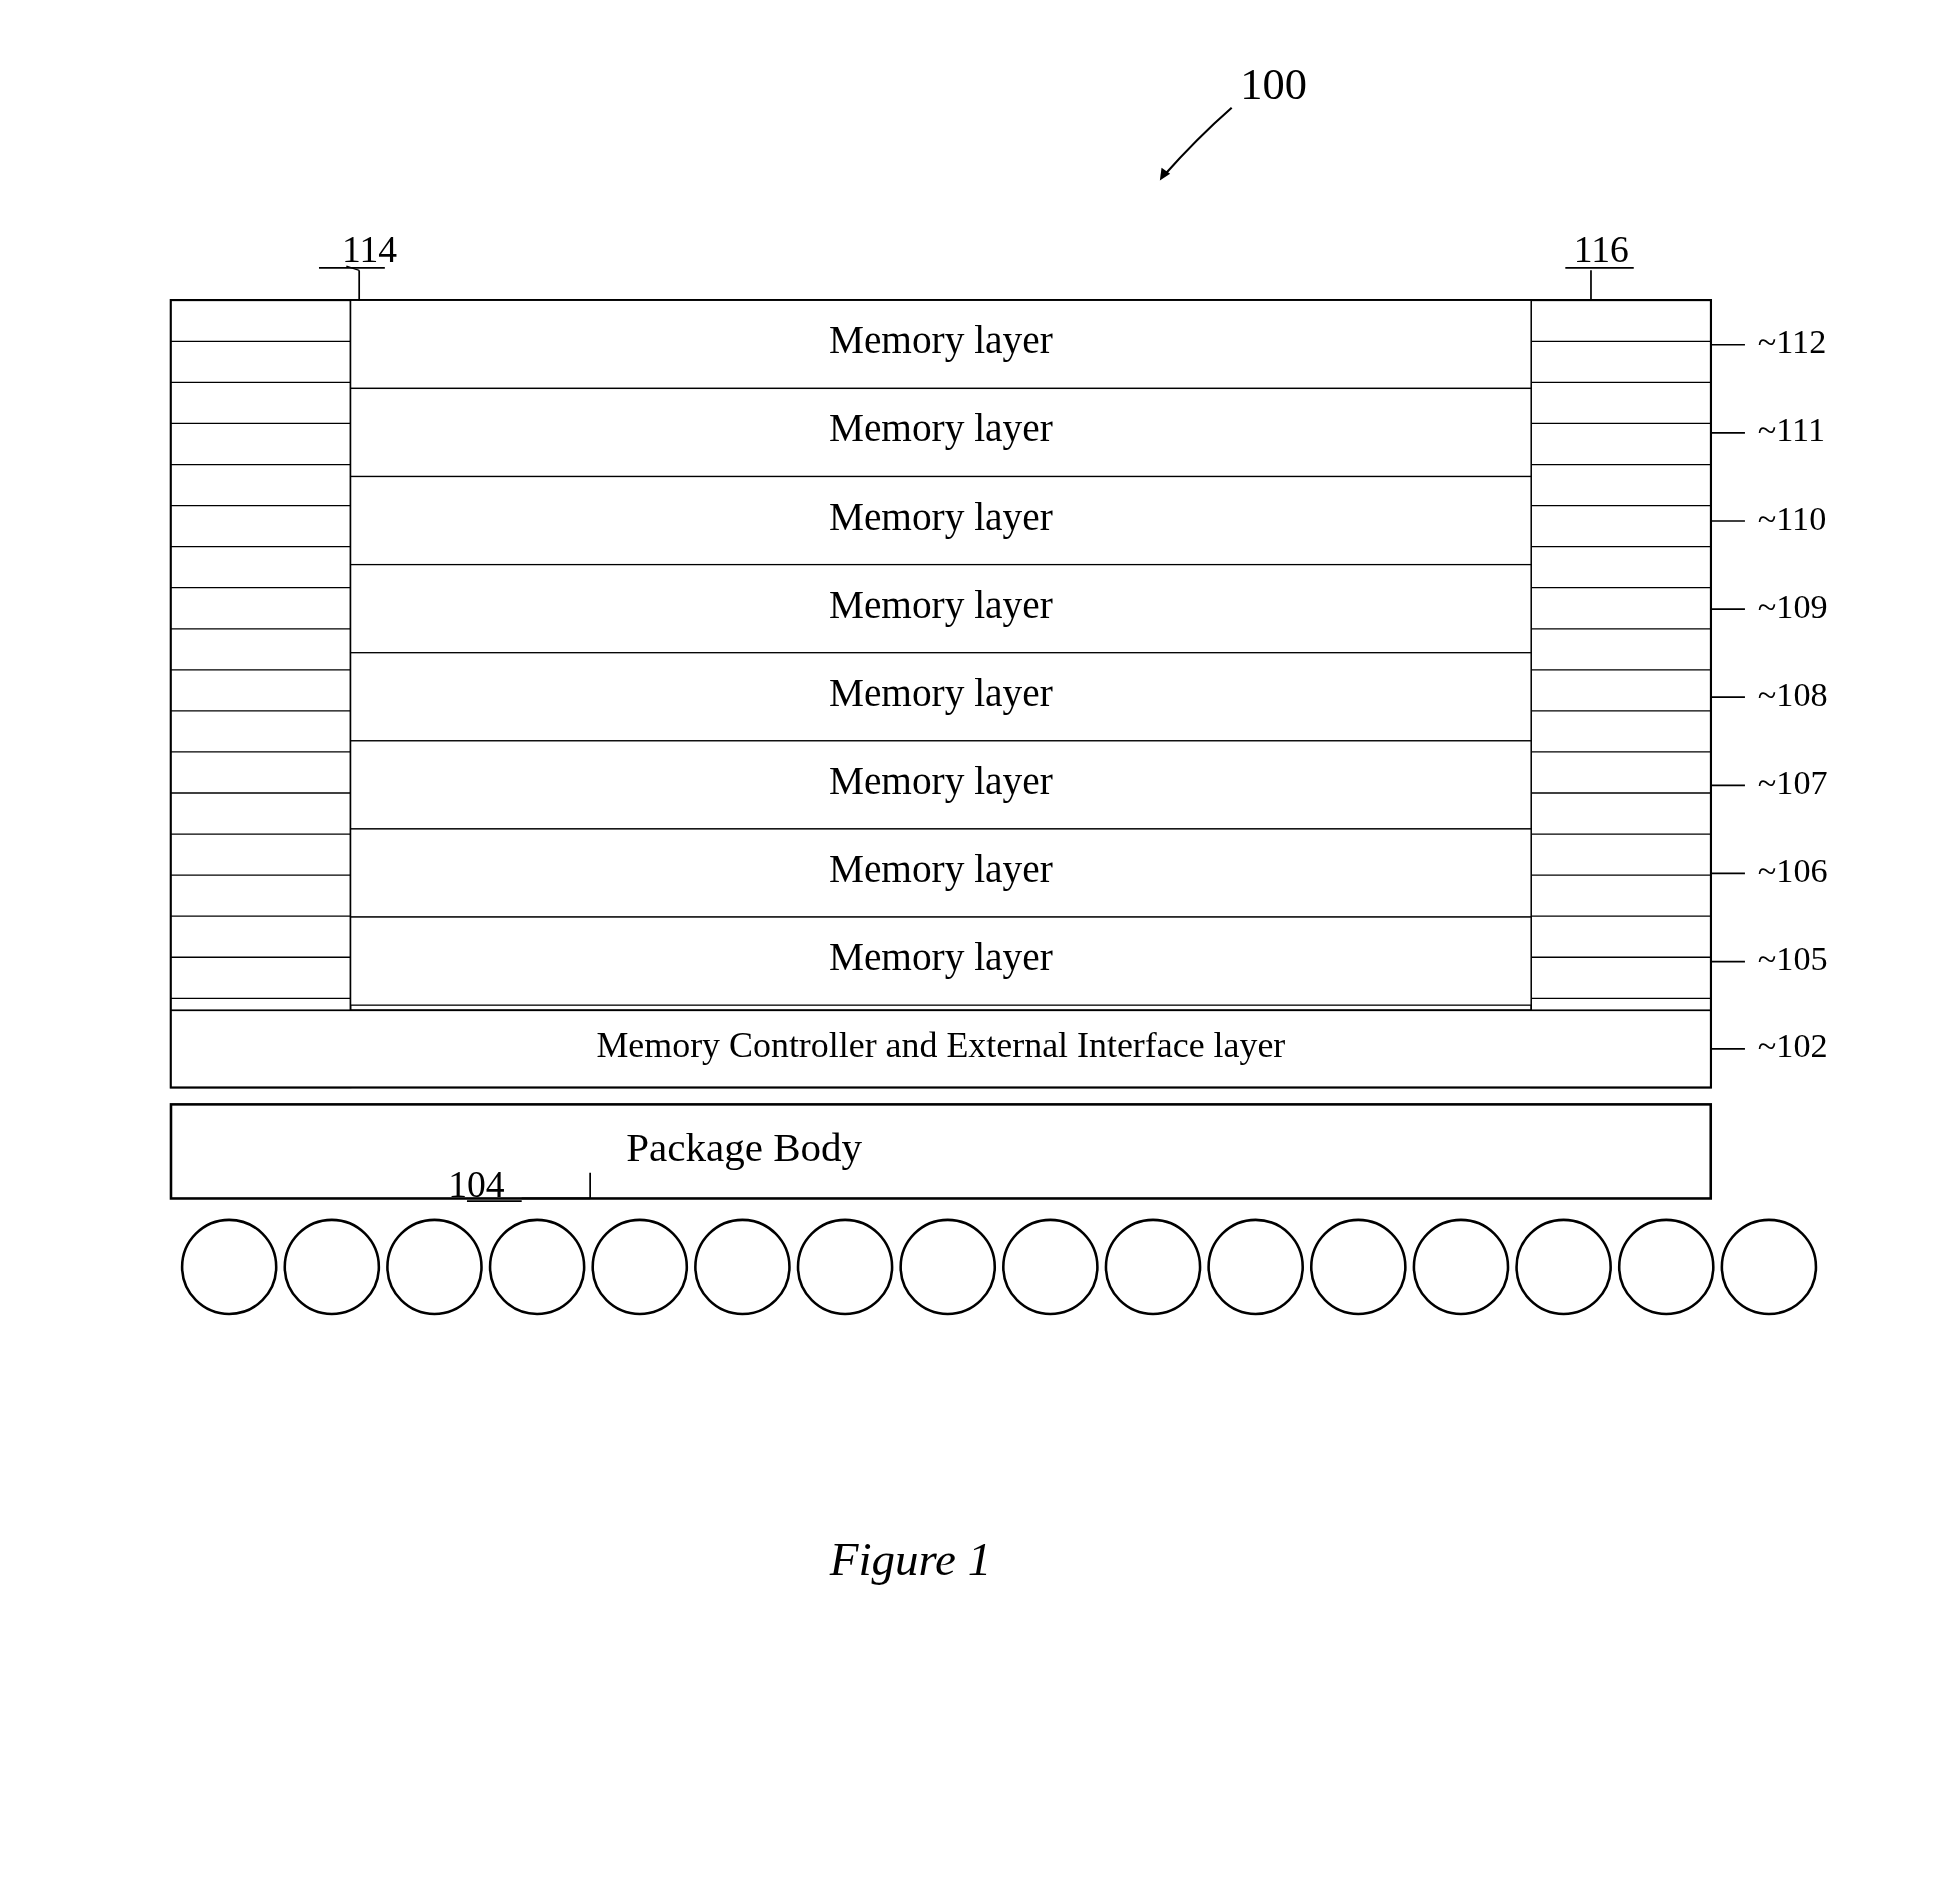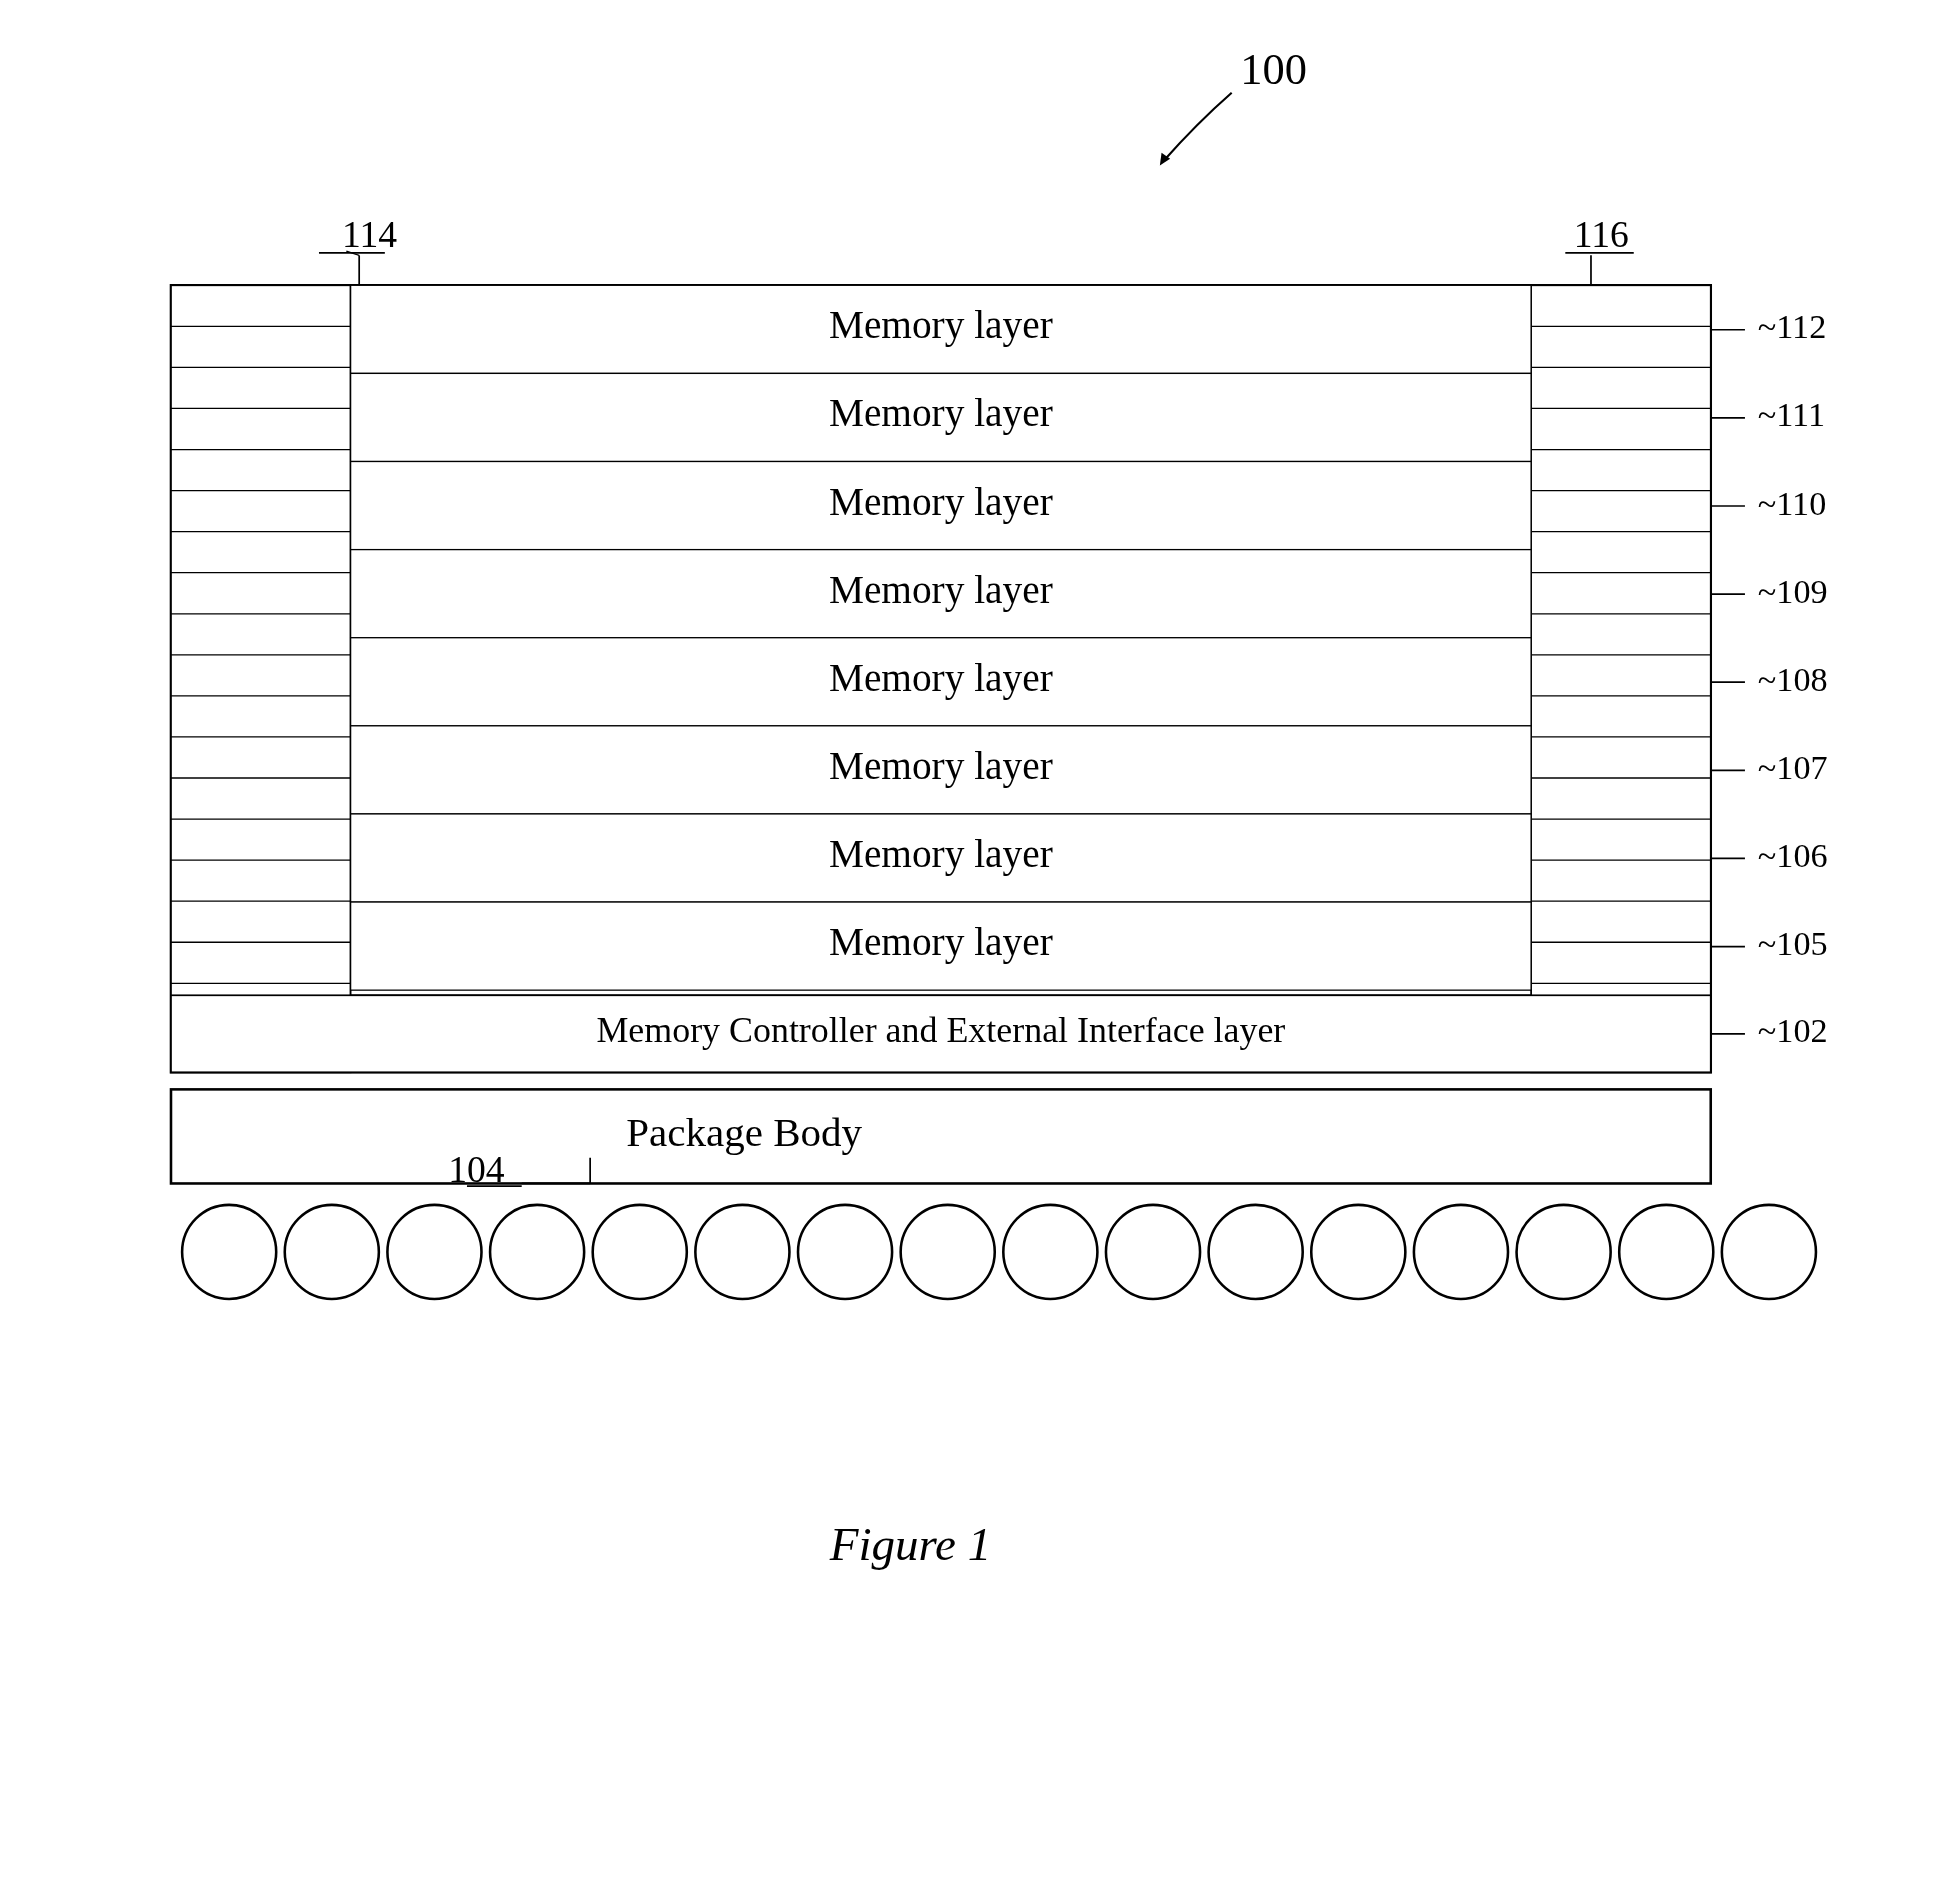--- a/index.html
+++ b/index.html
@@ -7,21 +7,21 @@
       width: 1957px;
       height: 1879px;
       background: #ffffff;
       font-family: 'Times New Roman', Times, serif;
       position: relative;
       overflow: hidden;
     }
 
     .diagram-container {
       position: absolute;
-      top: 3px;
+      top: 18px;
       left: 0;
       width: 1957px;
       height: 1698px;
     }
 
     svg {
       width: 100%;
       height: 100%;
     }
   </style>

